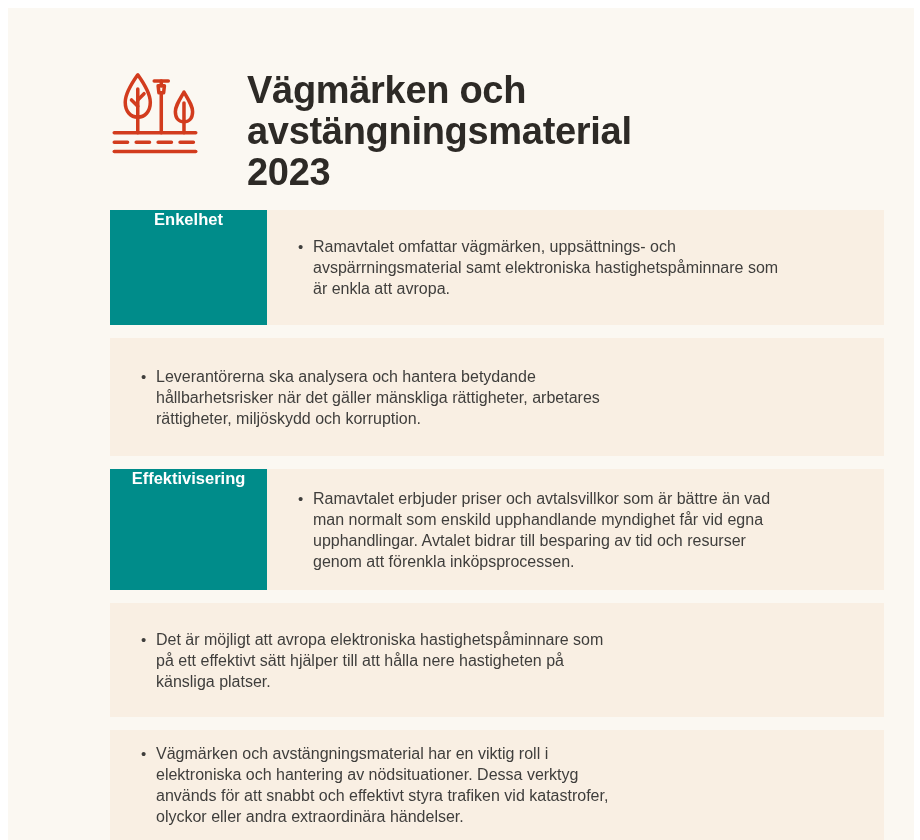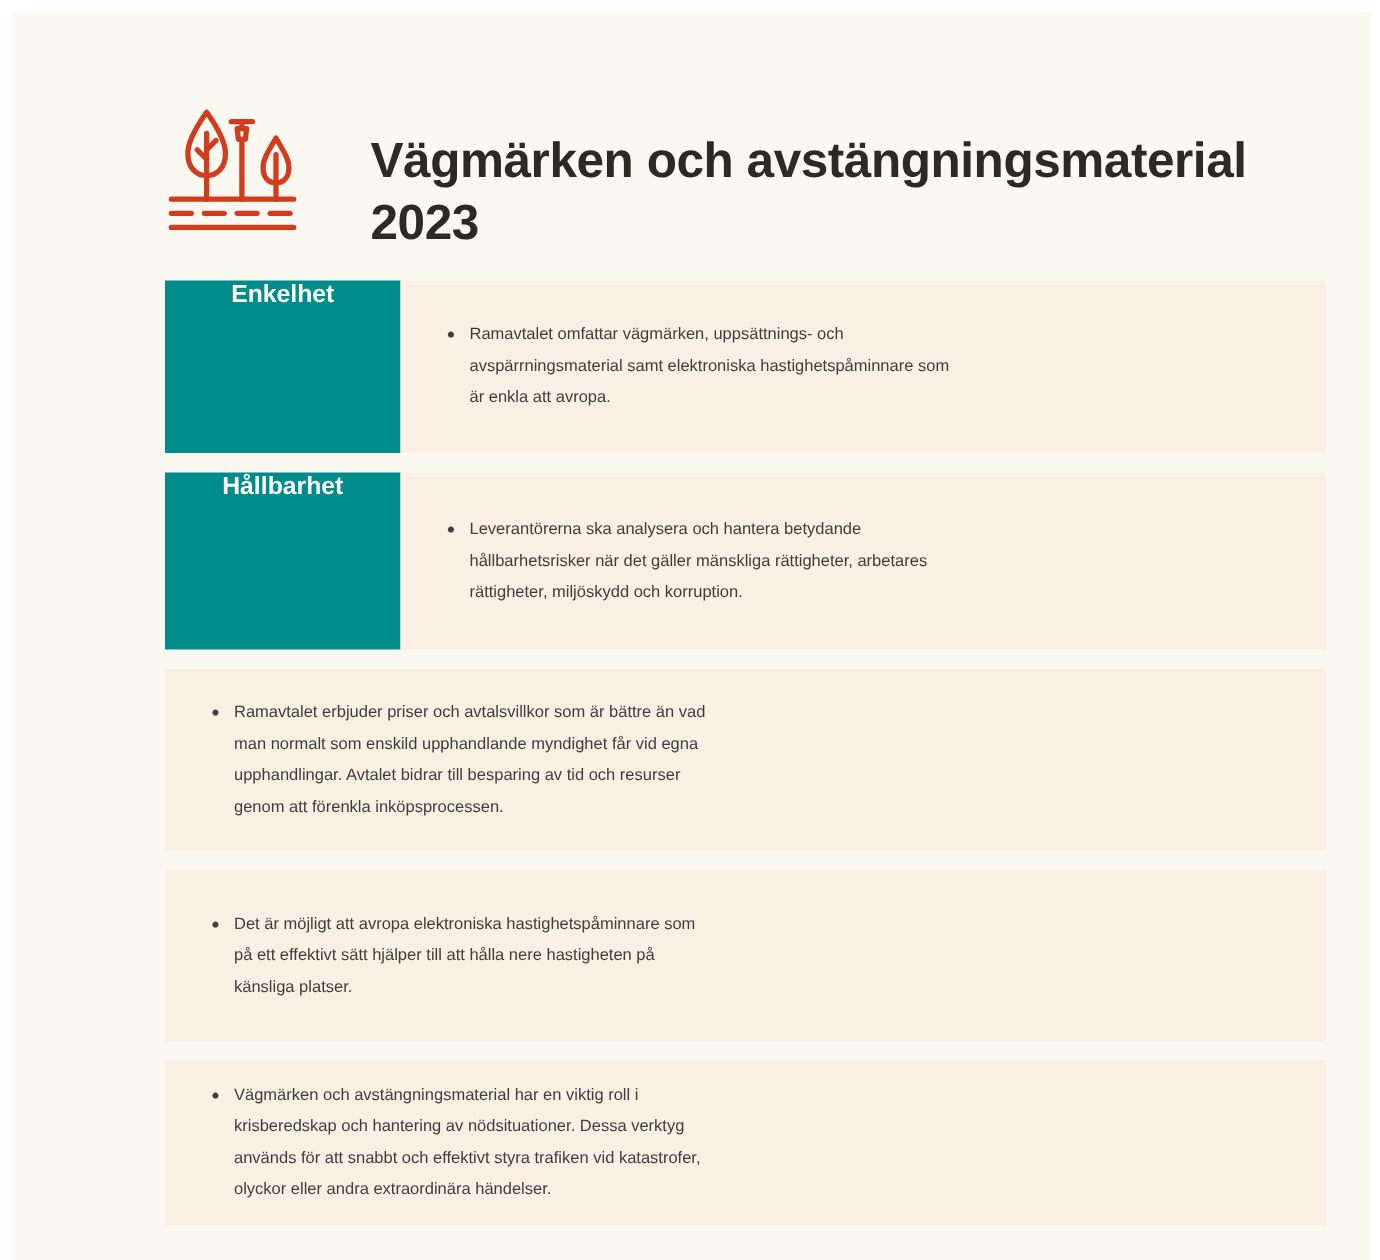--- a/index.html
+++ b/index.html
@@ -18,22 +18,22 @@
   
   .header {
     display: flex;
     align-items: flex-start;
     padding: 50px 0 0 100px;
   }
   .icon-wrap { width: 94px; height: 112px; flex: 0 0 auto; }
   .icon-wrap svg { width: 100%; height: 100%; }
   .page-title {
     margin-left: 45px;
-    margin-top: 28px;
-    font-size: 33px;
+    margin-top: 12px;
+    font-size: 38px;
     line-height: 41px;
     font-weight: bold;
     letter-spacing: -0.3px;
     color: var(--title-color, #2d2a26);
     white-space: pre-line;
   }
   
   .rows {
     margin: 17px 0 0 102px;
     width: 774px;
@@ -68,21 +68,21 @@
     padding: 10px 28px 10px 31px;
   }
   .bullet-item { display: flex; align-items: flex-start; }
   .bullet-glyph {
     flex: 0 0 15px;
     font-size: 15px;
     line-height: 21px;
     color: var(--body-color, #3f3e3c);
   }
   .row-text {
-    font-size: 11px;
+    font-size: 16px;
     line-height: 21px;
     color: var(--body-color, #3f3e3c);
     white-space: pre-line;
     max-width: 575px;
   }
 </style>
 </head>
 <body>
 
 <div class="page">
@@ -126,34 +126,34 @@
         <div class="bullet-item">
           <span class="bullet-glyph">•</span>
           <div class="row-text">Ramavtalet omfattar vägmärken, uppsättnings- och
 avspärrningsmaterial samt elektroniska hastighetspåminnare som
 är enkla att avropa.</div>
         </div>
       </div>
     </div>
 
     <div class="row">
-      <div class="row-label-cell">
-        <div class="row-label">Hållbarhet</div>
-      </div>
       <div class="row-content-cell">
         <div class="bullet-item">
           <span class="bullet-glyph">•</span>
           <div class="row-text">Leverantörerna ska analysera och hantera betydande
 hållbarhetsrisker när det gäller mänskliga rättigheter, arbetares
 rättigheter, miljöskydd och korruption.</div>
         </div>
       </div>
     </div>
 
     <div class="row">
+      <div class="row-label-cell">
+        <div class="row-label">Effektivisering</div>
+      </div>
       <div class="row-content-cell">
         <div class="bullet-item">
           <span class="bullet-glyph">•</span>
           <div class="row-text">Ramavtalet erbjuder priser och avtalsvillkor som är bättre än vad
 man normalt som enskild upphandlande myndighet får vid egna
 upphandlingar. Avtalet bidrar till besparing av tid och resurser
 genom att förenkla inköpsprocessen.</div>
         </div>
       </div>
     </div>
@@ -167,21 +167,21 @@
 känsliga platser.</div>
         </div>
       </div>
     </div>
 
     <div class="row">
       <div class="row-content-cell">
         <div class="bullet-item">
           <span class="bullet-glyph">•</span>
           <div class="row-text">Vägmärken och avstängningsmaterial har en viktig roll i
-krisberedskap och hantering av nödsituationer. Dessa verktyg
+elektroniska och hantering av nödsituationer. Dessa verktyg
 används för att snabbt och effektivt styra trafiken vid katastrofer,
 olyckor eller andra extraordinära händelser.</div>
         </div>
       </div>
     </div>
 
   </div>
 </div>
 
 </body></html>

